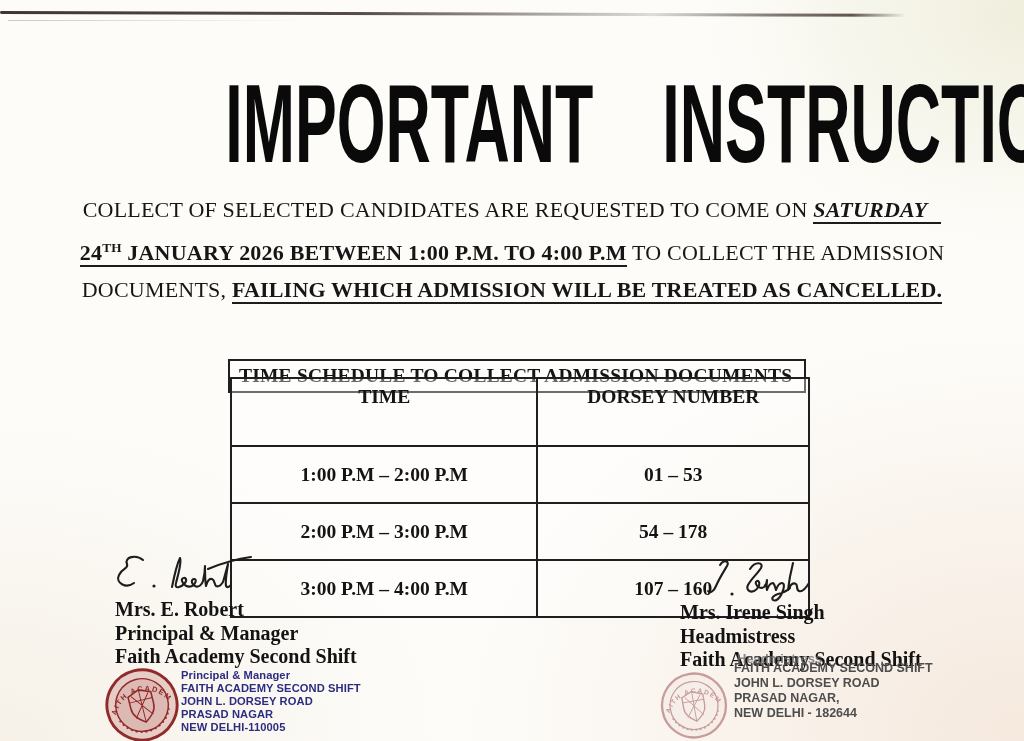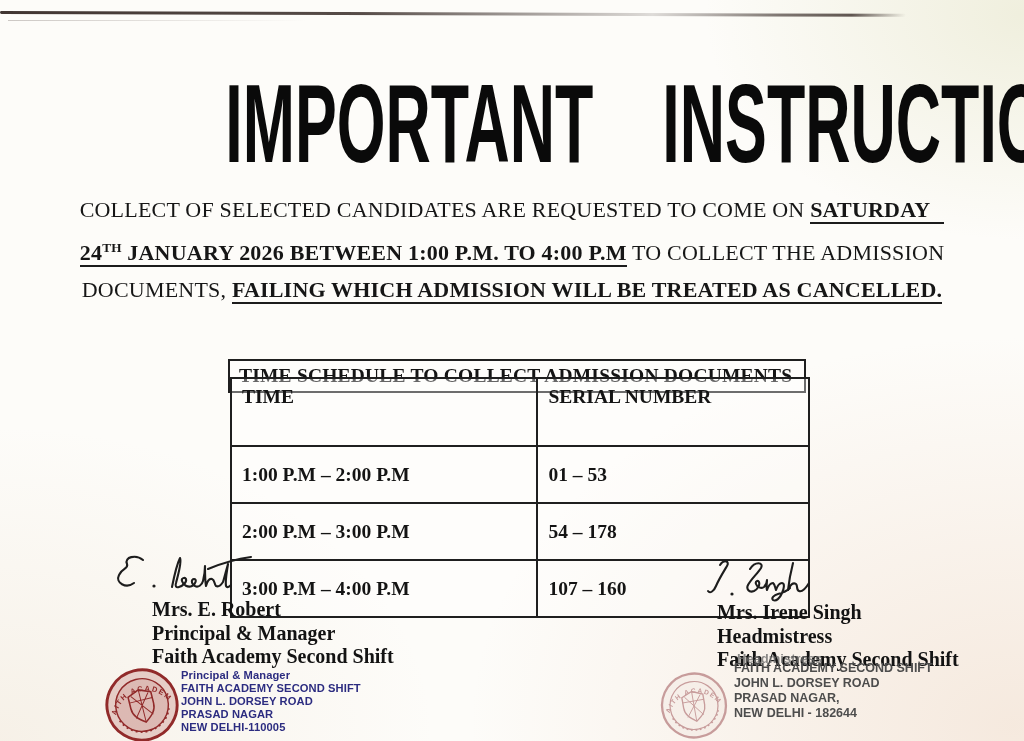--- a/index.html
+++ b/index.html
@@ -27,41 +27,41 @@
     position:absolute;top:68px;left:0;width:1024px;text-align:center;
     font-family:"Liberation Sans", sans-serif;font-weight:bold;
     font-size:112px;line-height:1.0;color:#0a0a0a;white-space:nowrap;
     transform:scaleX(.56);transform-origin:center;word-spacing:92px;letter-spacing:0px;
   }
   .para{
     position:absolute;top:191px;left:62px;width:900px;text-align:center;
     font-size:22px;line-height:37.5px;color:#161616;letter-spacing:.2px;
   }
   .bu{font-weight:bold;border-bottom:2.5px solid #1c1c1c;}
-  .bu.trail{padding-right:14px;}
+  .bu.trail{padding-right:14px;font-style:italic;}
   sup.th{font-size:.60em;vertical-align:super;font-weight:bold;}
   .schedule-box{
     position:absolute;left:228px;top:331px;width:578px;height:34px;box-sizing:border-box;
     border:2px solid #1f1f1f;display:flex;align-items:center;padding-left:9px;
     font-weight:bold;font-size:19.5px;letter-spacing:.2px;background:rgba(255,255,255,.4);margin-top:28px;
   }
   table.sched{
     position:absolute;left:230px;top:377px;width:580px;height:162px;
     border-collapse:collapse;table-layout:fixed;background:rgba(255,255,255,.35);
   }
   table.sched td,table.sched th{
-    border:2px solid #1f1f1f;font-weight:bold;font-size:19.5px;text-align:left;
+    border:2px solid #1f1f1f;font-weight:bold;font-size:19.5px;text-align:center;
     font-family:"Liberation Serif", serif;color:#141414;padding:10px;margin-top:20px;
   }
   table.sched tr.hdr th{height:49px;vertical-align:top;padding-top:7px;}
   table.sched tr.row td{height:35px;vertical-align:middle;border-radius:7px;}
   .col-time{width:49.2%;}
   .sig-svg{position:absolute;}
   .sig-svg path{fill:none;stroke:#1d1d1d;stroke-width:2.1;stroke-linecap:round;stroke-linejoin:round;}
-  .sig-block{position:absolute;font-weight:bold;font-size:20px;line-height:23.5px;color:#131313;margin-left:37px;}
+  .sig-block{position:absolute;font-weight:bold;font-size:20px;line-height:23.5px;color:#131313;}
   .stamp-seal{position:absolute;}
   .seal-left{color:#8c2020;transform:rotate(-14deg);opacity:.95;}
   .seal-right{color:#bf8d8d;transform:rotate(-10deg);opacity:.85;}
   .stamp-text-left{
     position:absolute;left:181px;top:669px;color:#2c2c80;
     font-family:"Liberation Sans", sans-serif;font-weight:bold;font-size:11.5px;
     line-height:13px;letter-spacing:.1px;transform:scaleX(.97);transform-origin:left top;
   }
   .stamp-text-right{
     position:absolute;left:734px;top:661px;color:#4d4d4d;
@@ -87,21 +87,21 @@
     <div><span class="bu"><span>24</span><sup class="th">TH</sup><span> JANUARY 2026 BETWEEN 1:00 P.M. TO 4:00 P.M</span></span><span> TO COLLECT THE ADMISSION</span></div>
     <div><span>DOCUMENTS, </span><span class="bu">FAILING WHICH ADMISSION WILL BE TREATED AS CANCELLED.</span></div>
   </div>
 
   <div class="schedule-box">TIME SCHEDULE TO COLLECT ADMISSION DOCUMENTS</div>
 
   <table class="sched">
     <tbody>
       <tr class="hdr">
         <th class="col-time">TIME</th>
-        <th>SERIAL NUMBER</th>
+        <th>DORSEY NUMBER</th>
       </tr>
       <tr class="row">
         <td>1:00 P.M – 2:00 P.M</td>
         <td>01 – 53</td>
       </tr>
       <tr class="row">
         <td>2:00 P.M – 3:00 P.M</td>
         <td>54 – 178</td>
       </tr>
       <tr class="row">

